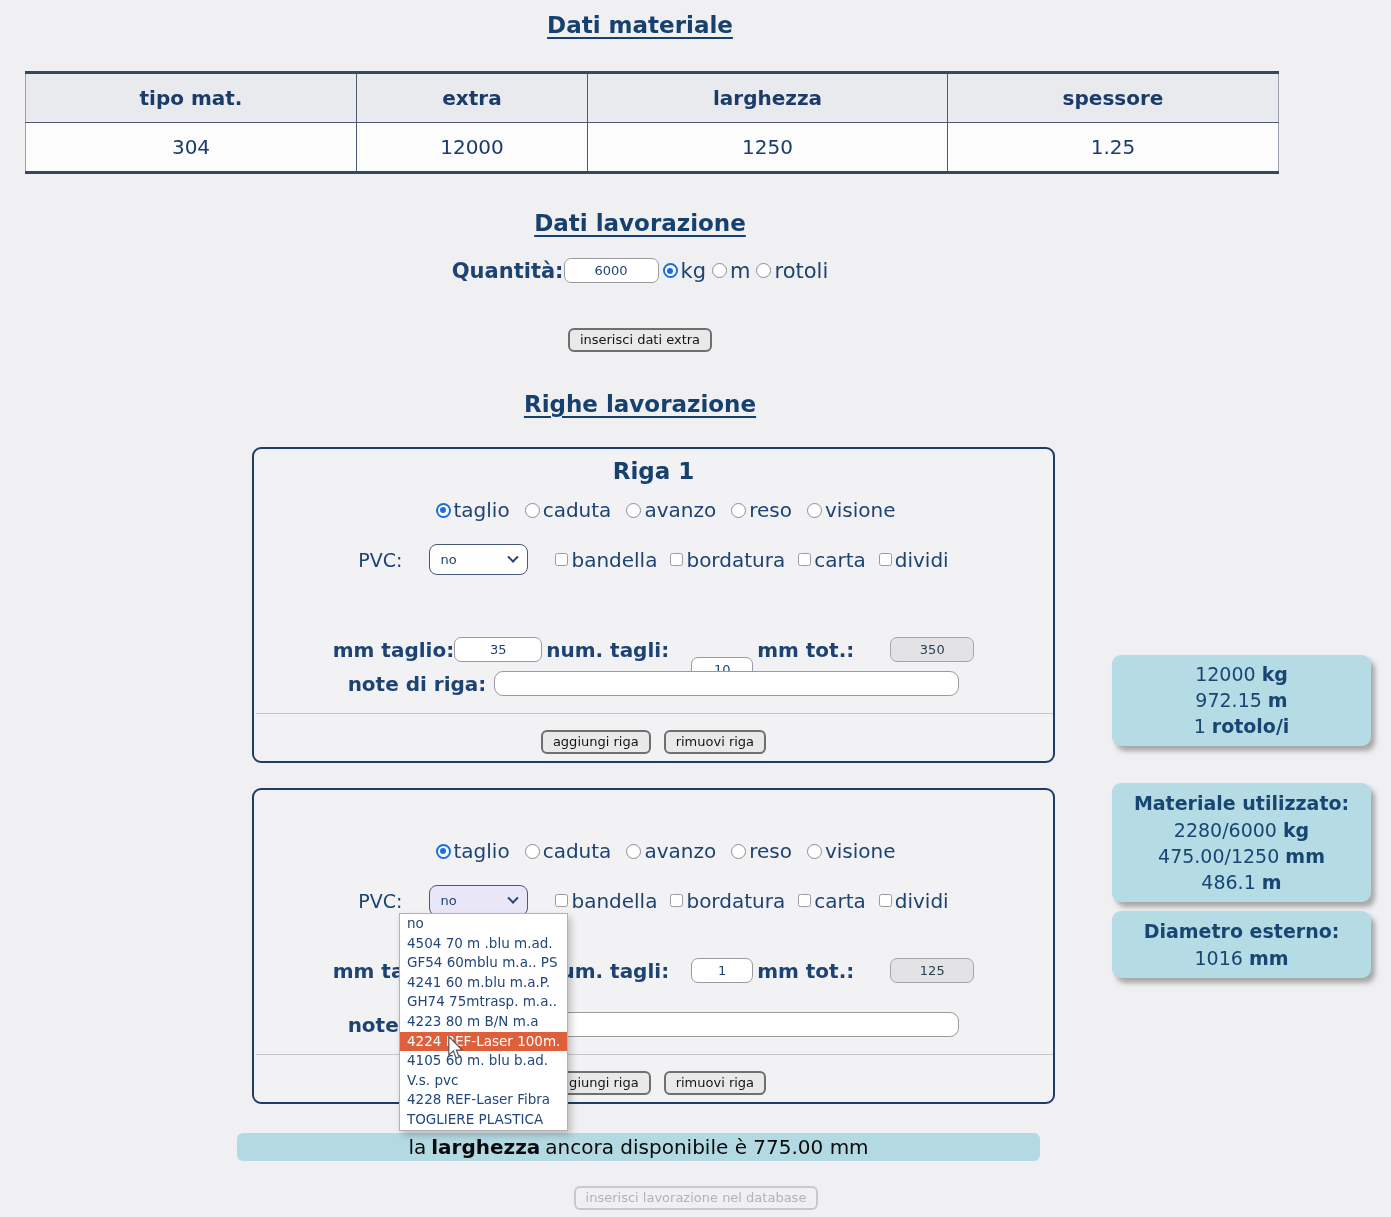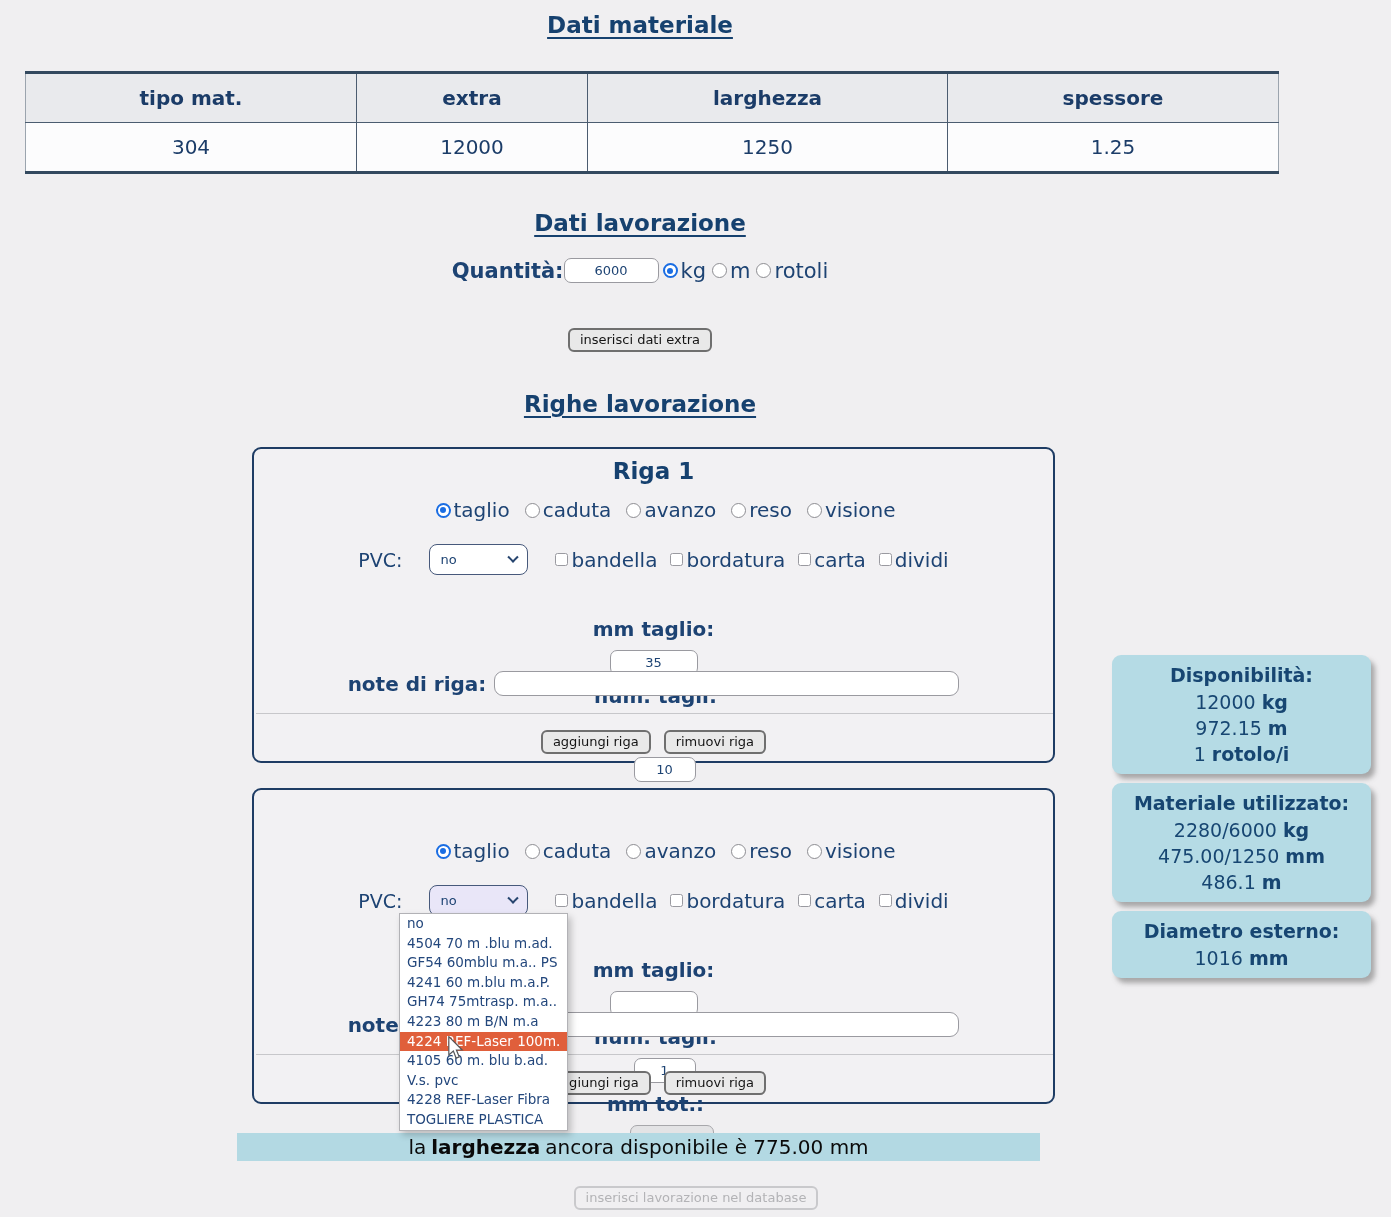--- a/index.html
+++ b/index.html
@@ -57,21 +57,21 @@
   
   .riga-box {
     position:absolute; left:252px; width:803px; height:316px;
     border:2px solid #1e3c64; border-radius:9px; background:#f2f1f3;
   }
   .riga-row { position:absolute; left:0; width:100%; display:flex; justify-content:center; align-items:center; }
   .riga-title { font-size:23px; font-weight:bold; color:#16416f; }
   .type-row { gap:15px; font-size:20px;margin-left:12px; }
   .pvc-row { gap:13px; font-size:20px; }
   .pvc-label { font-size:19px; margin-right:14px; }
-  .mm-row { gap:9px; font-size:20px; font-weight:bold;flex-direction:column; }
+  .mm-row { font-size:20px; font-weight:bold; }
   .note-row { gap:8px; font-size:20px; font-weight:bold; }
   .riga-hr { position:absolute; left:2px; width:797px; border-top:1px solid #c7c7ca; }
   .btn-row { gap:13px; }
   
   #pvc-dropdown {
     position:absolute; left:399px; top:913px; width:169px; z-index:50;
     background:#fff; border:1px solid #b2b2b6; box-shadow:3px 4px 7px rgba(0,0,0,.22);
   }
   .dd-option { height:19.6px; line-height:19.6px; padding-left:7px; font-size:13.5px; color:#23477c; white-space:nowrap; overflow:hidden; }
   .dd-option.highlighted { background:#e05f3b; color:#fff; }
@@ -79,21 +79,21 @@
   .side-box {
     position:absolute; left:1112px; width:259px; background:#b5dbe5; border-radius:9px;
     box-shadow:4px 5px 5px rgba(110,110,110,.55); color:#174672; text-align:center;
     padding:6px 2px 7px; line-height:26px; font-size:19px;
   }
   .side-box .sb-title { font-weight:bold; font-size:19px; line-height:28px; white-space:nowrap; }
   .side-box b { font-weight:bold; }
   
   #footer-bar {
     position:absolute; left:237px; top:1133px; width:803px; height:28px;
-    background:#b3d9e3; border-radius:0; display:flex; justify-content:center; align-items:center;
+    background:#b3d9e3; border-radius:6px; display:flex; justify-content:center; align-items:center;
     font-size:20px; color:#0a0a0a;
   }
   #footer-bar b { margin:0 5px 0 5px; }
   #cursor { position:absolute; left:447px; top:1036px; z-index:60; }
 </style>
 </head>
 <body>
 
 <div class="row-center" style="top:12px;">
   <span class="page-title">Dati materiale</span>
@@ -296,21 +296,20 @@
     <div class="dd-option">V.s. pvc</div>
     <div class="dd-option">4228 REF-Laser Fibra</div>
     <div class="dd-option">TOGLIERE PLASTICA</div>
   </div>
 
 <svg id="cursor" width="17" height="24" viewBox="0 0 12 18">
   <path d="M1,0.5 L1,14.2 L4.4,11.2 L6.5,16.6 L8.8,15.7 L6.7,10.5 L11,10.5 Z" fill="#ffffff" stroke="#55565a" stroke-width="0.9"></path>
 </svg>
 
 <div class="side-box" style="top:655px;">
-  <div class="sb-title">Disponibilità:</div>
   <div><span>12000</span> <b>kg</b></div>
   <div><span>972.15</span> <b>m</b></div>
   <div><span>1</span> <b>rotolo/i</b></div>
 </div>
 
 <div class="side-box" style="top:783px;">
   <div class="sb-title">Materiale utilizzato:</div>
   <div><span>2280/6000</span> <b>kg</b></div>
   <div><span>475.00/1250</span> <b>mm</b></div>
   <div><span>486.1</span> <b>m</b></div>

